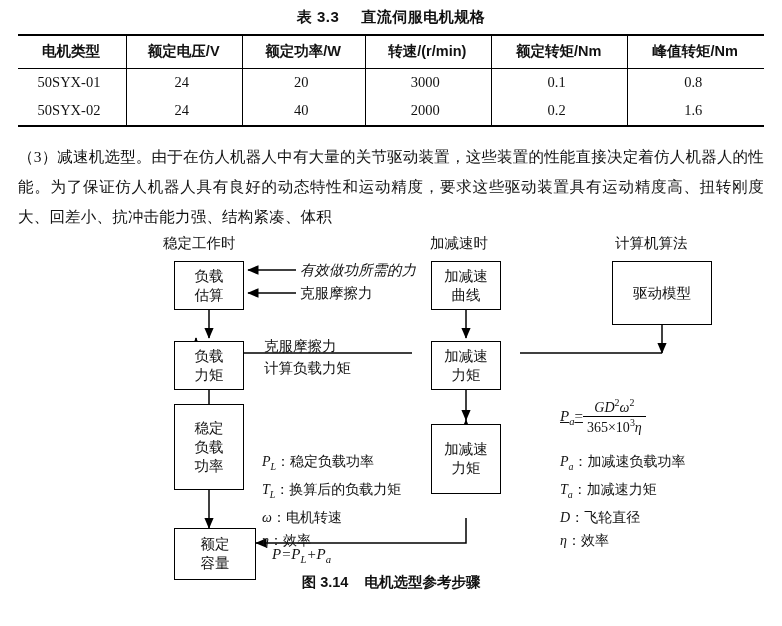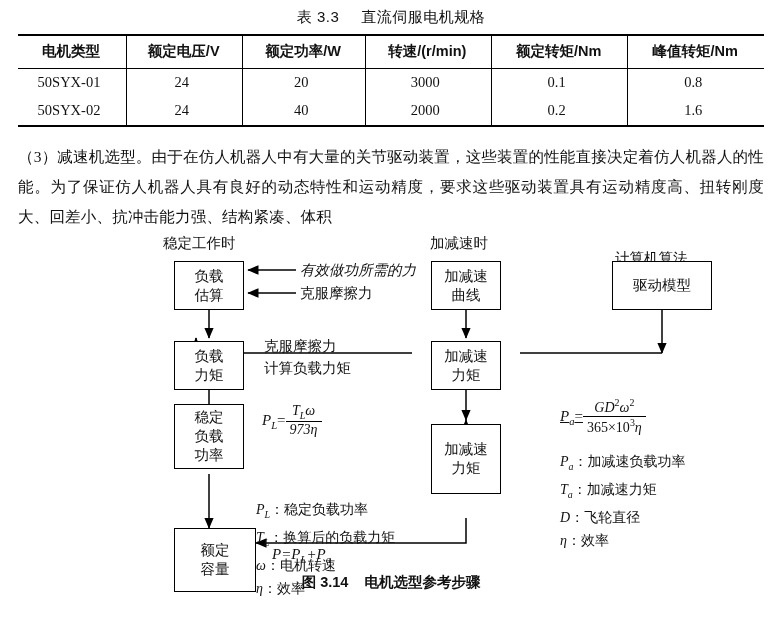--- a/index.html
+++ b/index.html
@@ -13,21 +13,21 @@
     position: relative;
     font-family: "Liberation Serif", serif;
     color: #111;
     overflow: hidden;
   }
 
   
   .table-caption {
     text-align: center;
     font-family: "Liberation Sans", sans-serif;
-    font-weight: normal;
+    font-weight: bold;
     font-size: 15px;
     letter-spacing: 0.5px;
     margin: 8px 0 7px 0;
   }
   .table-caption .cap-gap { display: inline-block; width: 22px; }
 
   table.spec {
     border-collapse: collapse;
     width: 746px;
     margin: 0 auto;
@@ -218,83 +218,77 @@
 
     </g>
 
     <g stroke="#000" stroke-width="1.5" fill="none" marker-end="url(#arrow)">
       <line x1="466" y1="208" x2="466" y2="182"></line>
     </g>
   </svg>
 
   <div class="col-head" style="left:163px; top:-4px;">稳定工作时</div>
   <div class="col-head" style="left:430px; top:-4px;">加减速时</div>
-  <div class="col-head" style="left:615px; top:-4px;margin-top:15px;">计算机算法</div>
+  <div class="col-head" style="left:615px; top:-4px;">计算机算法</div>
 
   <div class="nodebox" style="left:174px; top:23px; width:70px; height:49px;">
     <span>负载</span>
     <span>估算</span>
   </div>
 
   <div class="nodebox" style="left:174px; top:103px; width:70px; height:49px;">
     <span>负载</span>
     <span>力矩</span>
   </div>
 
-  <div class="nodebox" style="left:174px; top:166px; width:70px; height:65px;">
+  <div class="nodebox" style="left:174px; top:166px; width:70px; height:86px;">
     <span>稳定</span>
     <span>负载</span>
     <span>功率</span>
   </div>
 
-  <div class="nodebox" style="left:174px; top:290px; width:82px; height:64px;">
+  <div class="nodebox" style="left:174px; top:290px; width:82px; height:52px;">
     <span>额定</span>
     <span>容量</span>
   </div>
 
   <div class="nodebox" style="left:431px; top:23px; width:70px; height:49px;">
     <span>加减速</span>
     <span>曲线</span>
   </div>
 
   <div class="nodebox" style="left:431px; top:103px; width:70px; height:49px;">
     <span>加减速</span>
     <span>力矩</span>
   </div>
 
   <div class="nodebox" style="left:431px; top:186px; width:70px; height:70px;">
     <span>加减速</span>
     <span>力矩</span>
   </div>
 
-  <div class="nodebox" style="left:612px; top:23px; width:100px; height:49px;">
+  <div class="nodebox" style="left:612px; top:23px; width:100px; height:64px;">
     <span>驱动模型</span>
   </div>
 
   <div class="side-text" style="left:300px; top:21px;font-style:italic;">有效做功所需的力</div>
   <div class="side-text" style="left:300px; top:44px;">克服摩擦力</div>
 
   <div class="side-text" style="left:264px; top:97px;">克服摩擦力</div>
   <div class="side-text" style="left:264px; top:119px;">计算负载力矩</div>
 
-  <div class="formula" style="left:262px; top:166px;">
-    <span class="ital">P</span><sub class="ital">L</sub><span>=</span><span class="frac">
-      <span class="num"><span class="ital">T</span><sub class="ital">L</sub><span class="ital">ω</span></span>
-      <span class="den"><span class="ital">973η</span></span>
-    </span>
-  </div>
 
   <div class="formula" style="left:560px; top:160px;text-decoration:underline;">
     <span class="ital">P</span><sub class="ital">a</sub><span>=</span><span class="frac">
       <span class="num"><span class="ital">GD</span><sup>2</sup><span class="ital">ω</span><sup>2</sup></span>
       <span class="den"><span>365×10</span><sup>3</sup><span class="ital">η</span></span>
     </span>
   </div>
 
-  <div class="legend" style="left:256px; top:212px;margin-top:48px;">
+  <div class="legend" style="left:262px; top:212px;">
     <div><span class="ital">P</span><sub class="ital">L</sub><span>：稳定负载功率</span></div>
     <div><span class="ital">T</span><sub class="ital">L</sub><span>：换算后的负载力矩</span></div>
     <div><span class="ital">ω</span><span>：电机转速</span></div>
     <div><span class="ital">η</span><span>：效率</span></div>
   </div>
 
   <div class="legend" style="left:560px; top:212px;">
     <div><span class="ital">P</span><sub class="ital">a</sub><span>：加减速负载功率</span></div>
     <div><span class="ital">T</span><sub class="ital">a</sub><span>：加减速力矩</span></div>
     <div><span class="ital">D</span><span>：飞轮直径</span></div>

